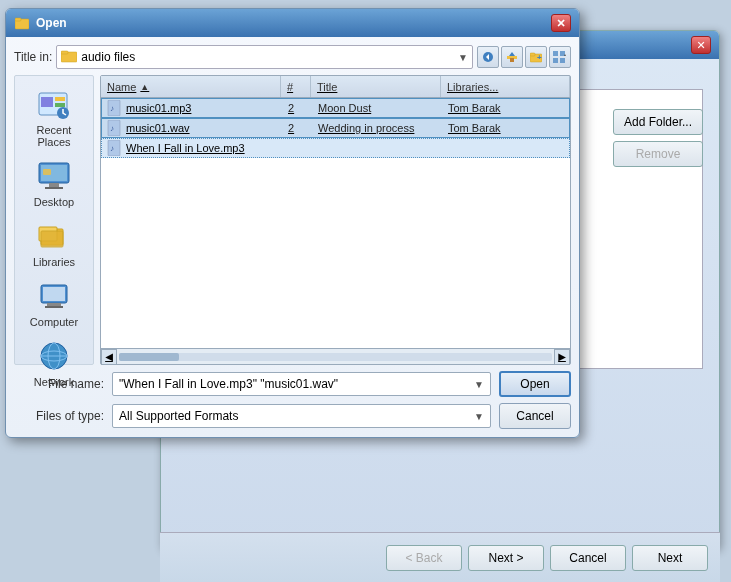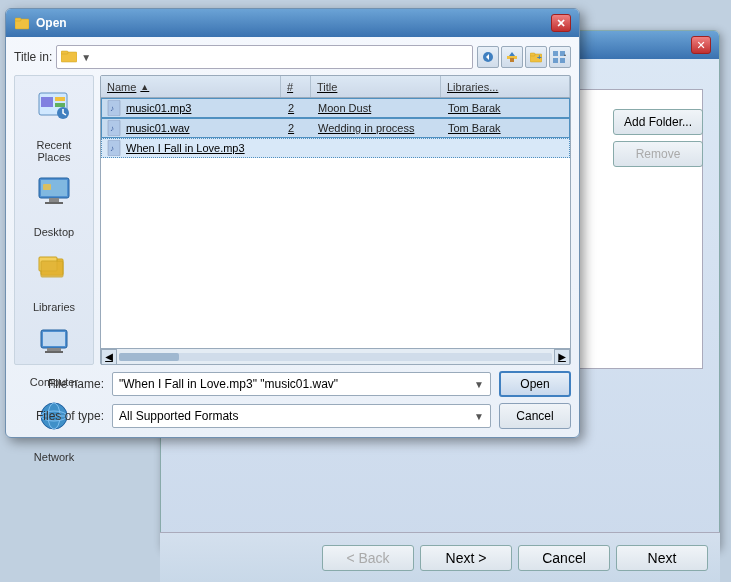--- a/index.html
+++ b/index.html
@@ -101,26 +101,26 @@
       height: 50px;
       background: linear-gradient(to bottom, #d4e0ee, #c8d8e8);
       border-top: 1px solid #aab;
       display: flex;
       align-items: center;
       justify-content: flex-end;
       padding: 0 12px;
       gap: 6px;
     }
     .nav-btn {
-      width: 92px;
+      width: 76px;
       height: 26px;
       background: linear-gradient(to bottom, #f0f4f8, #dce4ec);
       border: 1px solid #8aa;
       border-radius: 3px;
-      font-size: 14px;
+      font-size: 12px;
       cursor: pointer;
       display: flex;
       align-items: center;
       justify-content: center;
     }
     .nav-btn.disabled {
       color: #aaa;
     }
     .nav-btn.active {
       color: #000;
@@ -266,21 +266,21 @@
       width: 36px;
       height: 36px;
       display: flex;
       align-items: center;
       justify-content: center;
     }
     .sidebar-label {
       font-size: 11px;
       color: #333;
       text-align: center;
-      margin-top: 17px;
+      margin-top: 2px;
     }
 
     
     .file-list-container {
       flex: 1;
       display: flex;
       flex-direction: column;
       border: 1px solid #9ab;
       background: white;
       border-radius: 2px;
@@ -470,20 +470,21 @@
 
     <div class="lookin-bar">
       <span class="lookin-label">Title in:</span>
       <div class="lookin-combo">
         <span class="lookin-folder-icon">
           <svg width="16" height="14" viewBox="0 0 16 14">
             <rect x="0" y="3" width="16" height="10" rx="1" fill="#f0c040" stroke="#c8a020" stroke-width="0.5"></rect>
             <rect x="0" y="2" width="7" height="3" rx="1" fill="#f0c040" stroke="#c8a020" stroke-width="0.5"></rect>
           </svg>
         </span>
+        <span class="lookin-combo-text">audio files</span>
         <span class="lookin-combo-arrow">▼</span>
       </div>
       <div class="toolbar-btns">
         <div class="tb-btn">
           <svg width="12" height="12" viewBox="0 0 12 12">
             <circle cx="6" cy="6" r="5" fill="#4080c0"></circle>
             <polygon points="7,3 4,6 7,9" fill="white"></polygon>
           </svg>
         </div>
         <div class="tb-btn">

